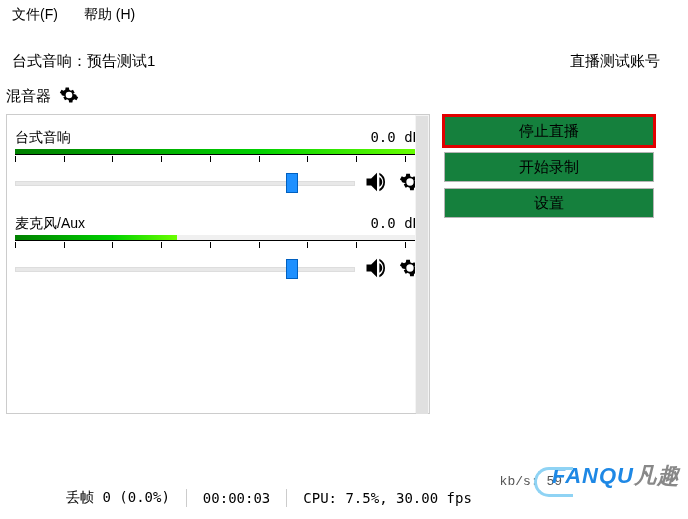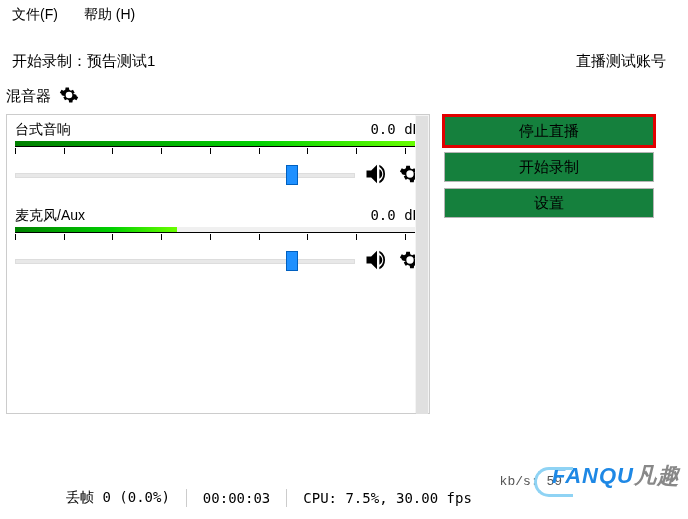--- a/index.html
+++ b/index.html
@@ -1,25 +1,25 @@
 <!DOCTYPE html>
 <html><head>
 <meta charset="utf-8">
 <style>
   * { box-sizing: border-box; margin: 0; padding: 0; }
   body { font-family: "Microsoft YaHei", Arial, sans-serif; font-size: 14px; color: #000; background: #fff; width: 688px; height: 519px; overflow: hidden; position: relative; }
   .menubar { display: flex; gap: 26px; padding: 6px 12px; }
   .header { display: flex; align-items: center; padding: 6px 12px 6px 12px; margin-top: 16px; }
   .header .current { flex: 1; font-size: 15px; }
-  .header .account { margin-right: 10px; font-size: 15px; }
+  .header .account { margin-right: 16px; font-size: 15px; }
   .btn-gray { background: #e6e6e6; border: 1px solid #bbb; padding: 5px 20px; font-size: 14px; cursor: pointer; color: #666; }
   .mixer-label { display: flex; align-items: center; gap: 8px; padding: 8px 0 6px 6px; font-size: 15px; }
   .gear-icon svg { width: 20px; height: 20px; fill: #000; }
   .main { display: flex; align-items: flex-start; padding: 0 6px; }
-  .mixer-panel { width: 424px; height: 300px; border: 1px solid #ccc; background: #fff; padding: 4px 8px; position: relative; }
+  .mixer-panel { width: 424px; height: 300px; border: 1px solid #ccc; background: #fff; padding: 12px 8px; position: relative; }
   .channel { margin-bottom: 14px; }
   .ch-row1 { display: flex; justify-content: space-between; align-items: baseline; font-size: 14px; padding: 2px 0; }
   .ch-row1 .db { font-family: monospace; }
   .meter { height: 6px; background: #f0f0f0; position: relative; border-bottom: 1px solid #000; margin-bottom: 1px; }
   .meter .fill { position: absolute; left: 0; top: 0; bottom: 0; background: linear-gradient(to right, #008000 0%, #00d000 60%, #6bff00 100%); }
   .meter1 .fill { width: 100%; }
   .meter2 .fill { width: 40%; }
   .ticks { height: 6px; position: relative; }
   .ticks .tick { position: absolute; width: 1px; height: 6px; background: #000; top: 0; }
   .slider-row { display: flex; align-items: center; justify-content: flex-end; gap: 8px; margin-top: 6px; }
@@ -43,21 +43,21 @@
 </head>
 <body>
 
 <div class="menubar">
   <span><span>文件(F)</span></span>
   <span><span>帮助 (H)</span></span>
 </div>
 
 <div class="header">
   <div class="current">
-    <span>开始录制：</span><span>预告测试1</span>
+    <span>台式音响：</span><span>预告测试1</span>
   </div>
   <div class="account">直播测试账号</div>
 </div>
 
 <div class="mixer-label">
   <span>混音器</span>
   <span class="gear-icon">
     <svg viewBox="0 0 24 24">
         <path d="M12 8a4 4 0 100 8 4 4 0 000-8zm9 4a7 7 0 01-.1 1.2l2.1 1.6-2 3.4-2.5-1a7 7 0 01-2 1.2l-.4 2.6h-4l-.4-2.6a7 7 0 01-2-1.2l-2.5 1-2-3.4 2.1-1.6A7 7 0 013 12a7 7 0 01.1-1.2L1 9.2l2-3.4 2.5 1a7 7 0 012-1.2L7.9 3h4l.4 2.6a7 7 0 012 1.2l2.5-1 2 3.4-2.1 1.6A7 7 0 0121 12z"></path>
       </svg>

